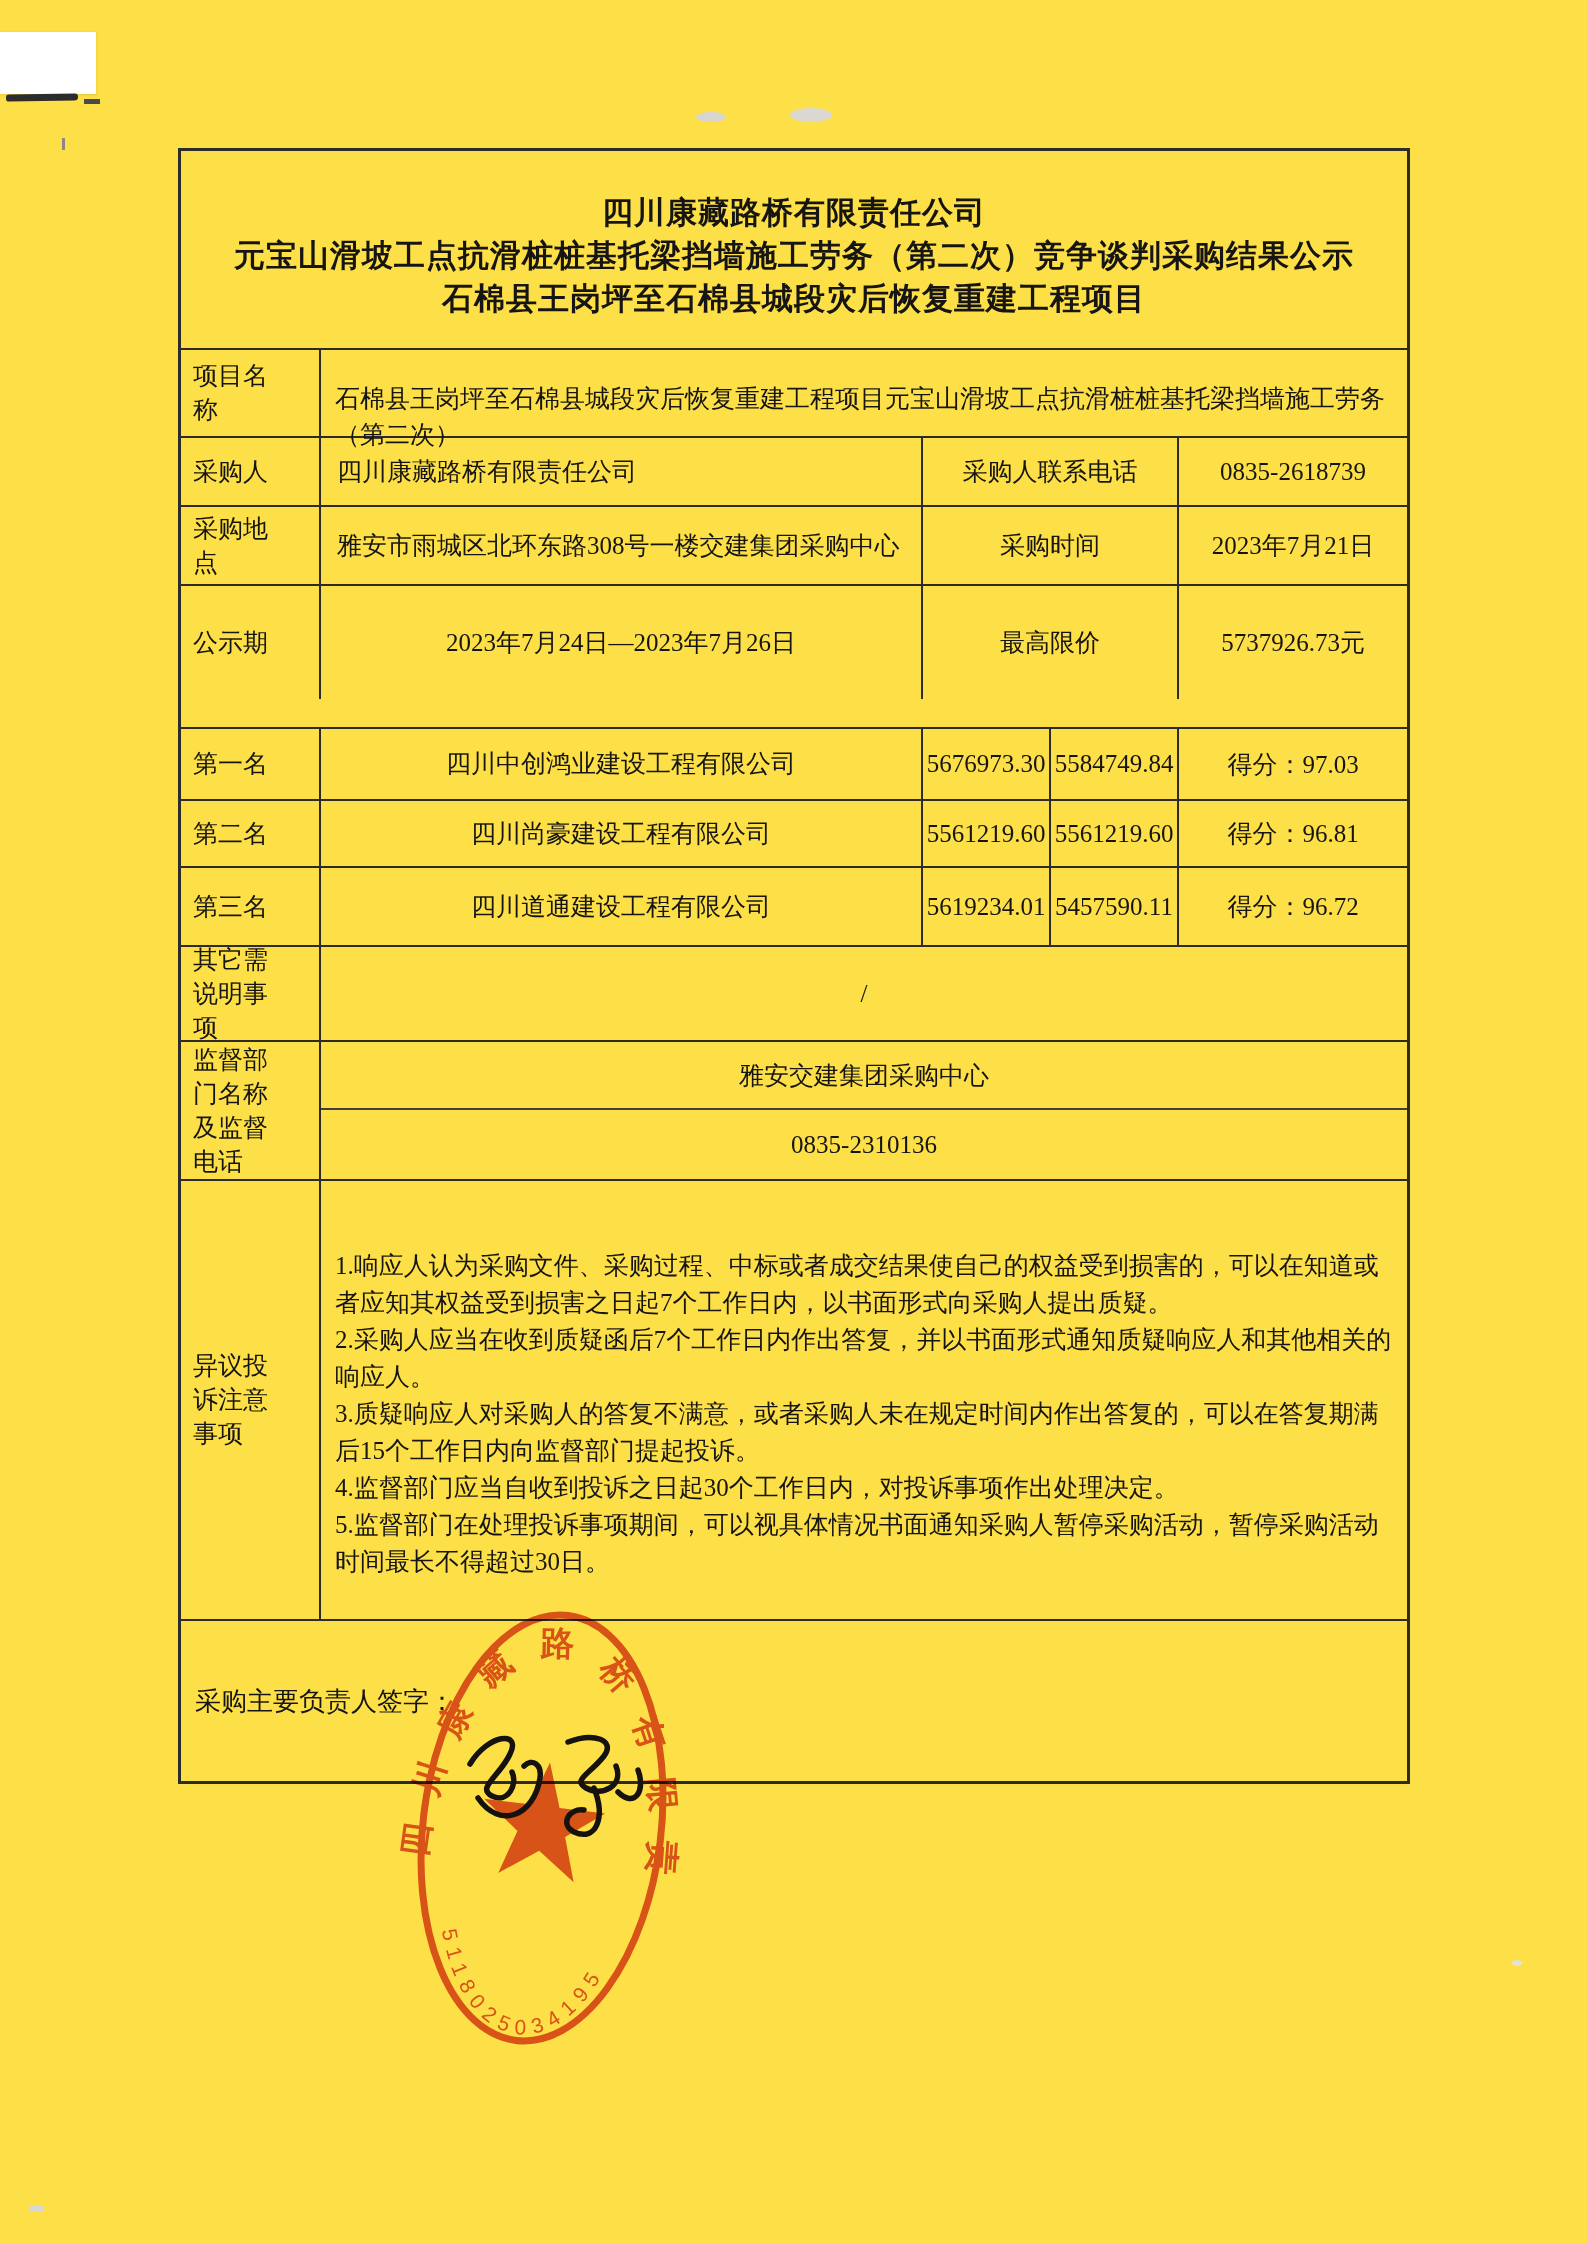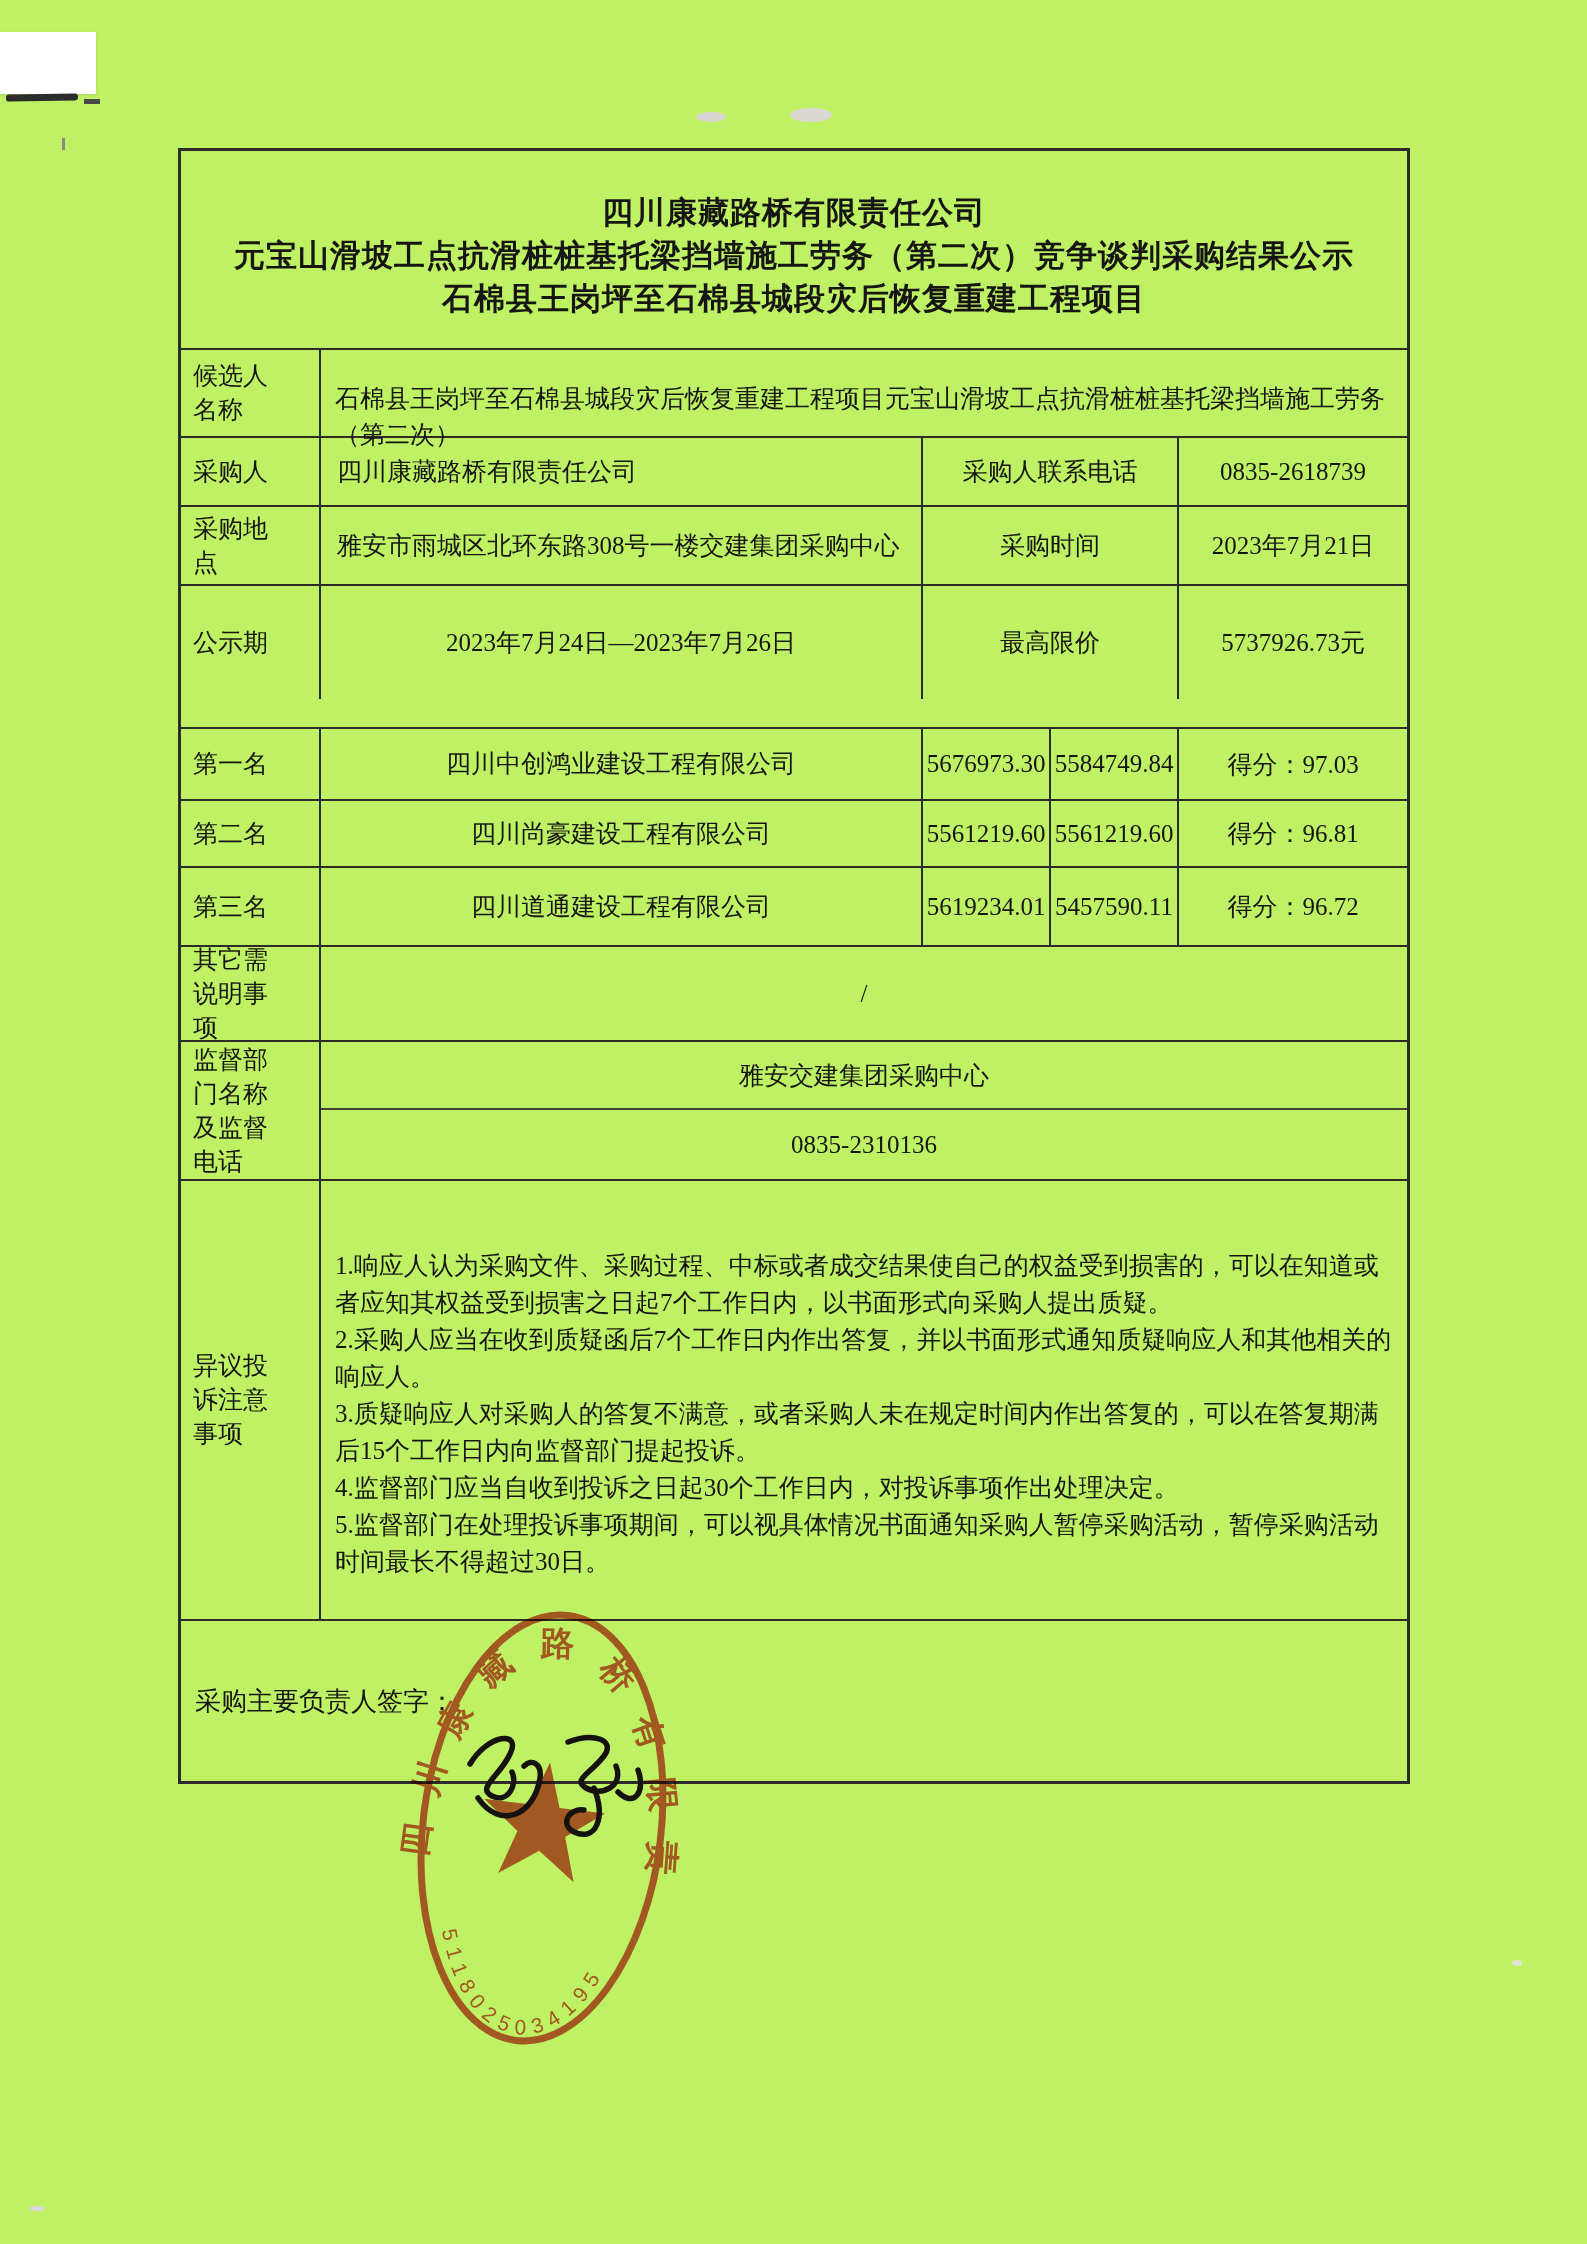--- a/index.html
+++ b/index.html
@@ -1,17 +1,17 @@
 <!DOCTYPE html>
 <html><head>
 <meta charset="utf-8">
 <style>
   html,body{margin:0;padding:0;}
   body{background:#fbfaf8;font-family:"Liberation Serif","DejaVu Serif",serif;}
-  .sheet{position:relative;width:1587px;height:2244px;background:#bef264;overflow:hidden;}
+  .sheet{position:relative;width:1587px;height:2244px;background:#fde047;overflow:hidden;}
 
   
   .art{position:absolute;}
   .art-whitebox{left:0;top:32px;width:96px;height:62px;background:#ffffff;box-shadow:0 1px 3px rgba(0,0,0,.12);}
   .art-dash{left:6px;top:94px;width:72px;height:7px;background:#2c2c2c;border-radius:3px;transform:rotate(-1deg);}
   .art-dash2{left:84px;top:99px;width:16px;height:5px;background:#4a4a4a;}
   .art-tick{left:62px;top:138px;width:3px;height:12px;background:#8a8a8a;}
   .art-smudge1{left:696px;top:112px;width:30px;height:10px;background:#d8d5d1;border-radius:50%;}
   .art-smudge2{left:790px;top:108px;width:42px;height:14px;background:#dbd8d4;border-radius:50%;}
   .art-speck1{left:1512px;top:1960px;width:10px;height:6px;background:#e3e1de;border-radius:50%;}
@@ -73,21 +73,21 @@
   <div class="doc">
 
     <div class="titleblock">
       <div class="title-line">四川康藏路桥有限责任公司</div>
       <div class="title-line">元宝山滑坡工点抗滑桩桩基托梁挡墙施工劳务（第二次）竞争谈判采购结果公示</div>
       <div class="title-line">石棉县王岗坪至石棉县城段灾后恢复重建工程项目</div>
     </div>
 
     <div class="row h-r1">
       <div class="cell label">
-          <div class="wrap">候选人名称</div>
+          <div class="wrap">项目名称</div>
         </div>
       <div class="cell last" style="justify-content:flex-start;text-align:left;padding:6px 14px;line-height:36px;margin-top:48px;">石棉县王岗坪至石棉县城段灾后恢复重建工程项目元宝山滑坡工点抗滑桩桩基托梁挡墙施工劳务（第二次）</div>
     </div>
 
     <div class="row h-r2">
       <div class="cell label">
           <div class="wrap">采购人</div>
         </div>
       <div class="cell val-main">四川康藏路桥有限责任公司</div>
       <div class="cell mid">采购人联系电话</div>

